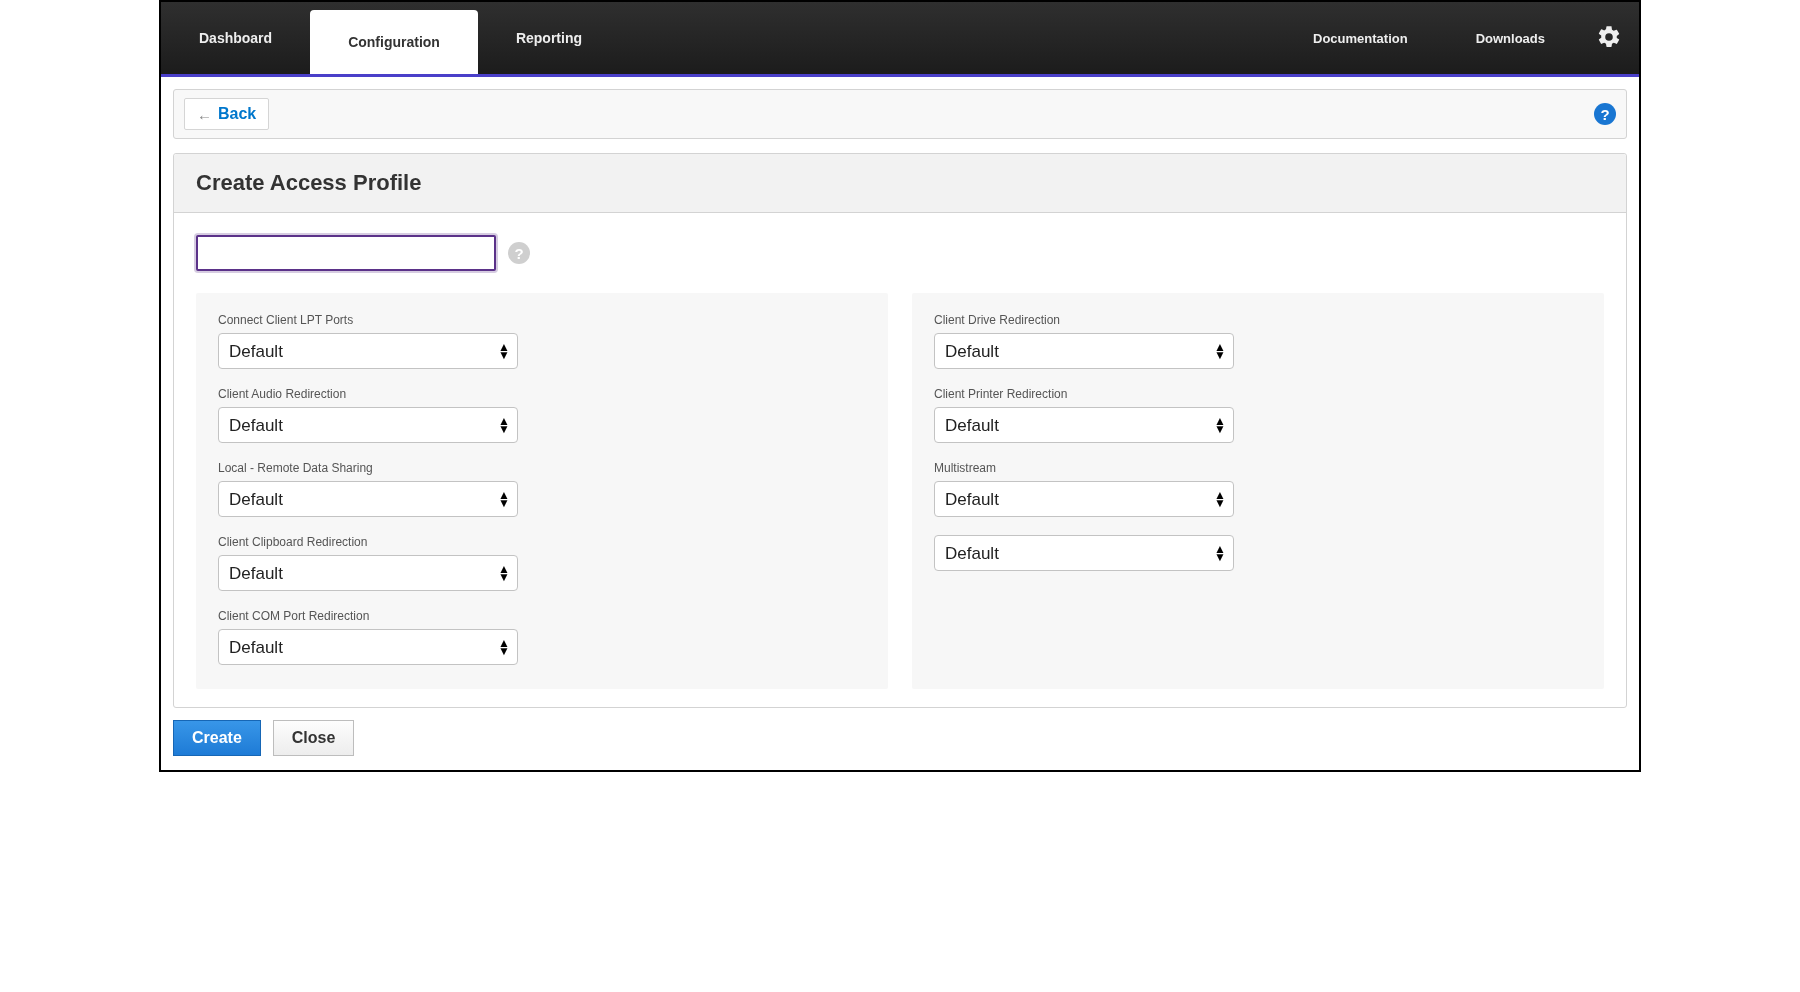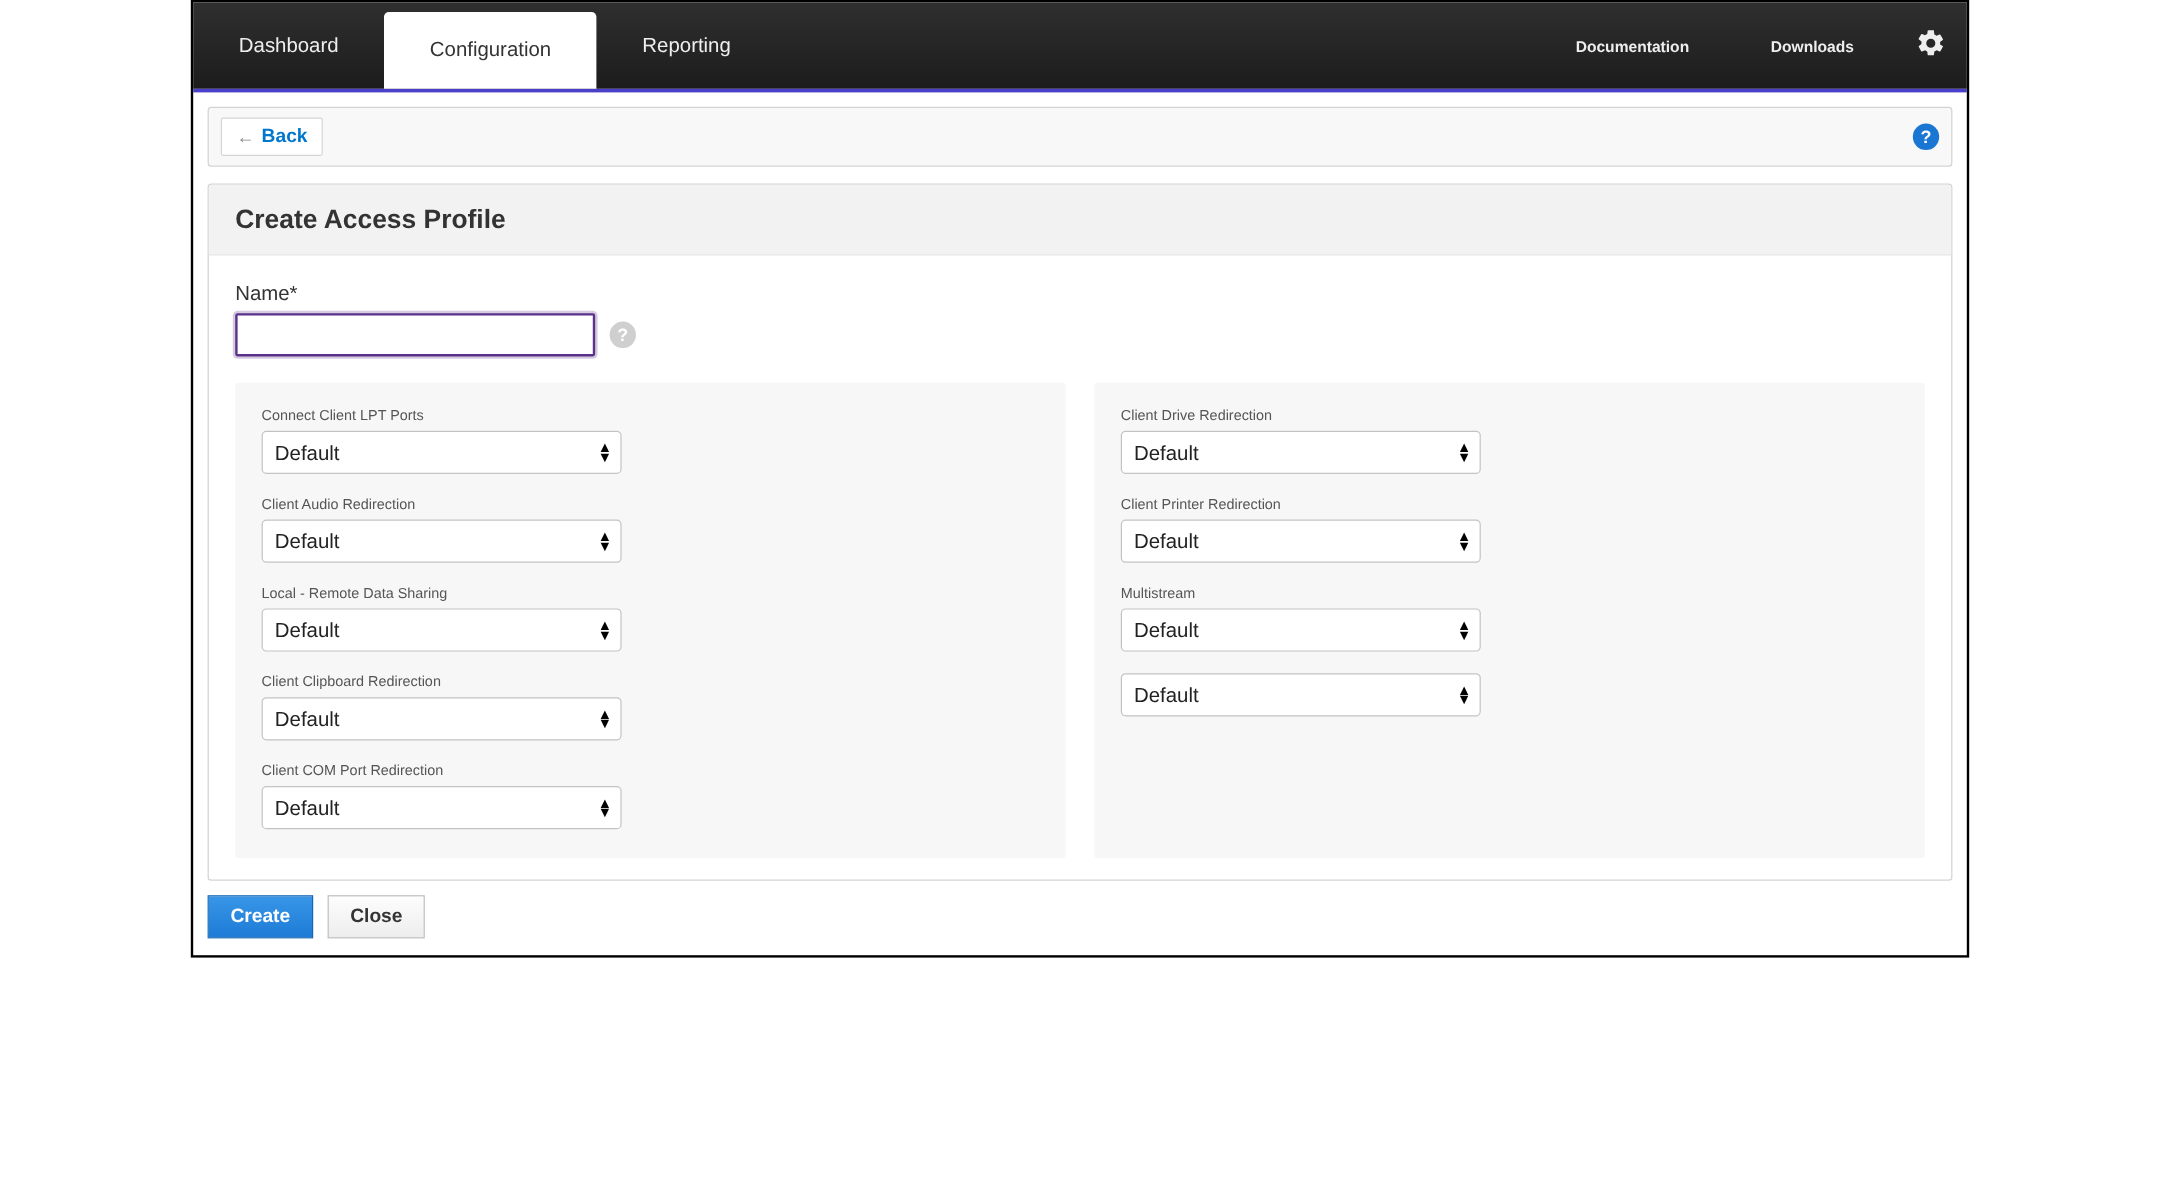--- a/index.html
+++ b/index.html
@@ -37,22 +37,22 @@
     border-bottom:3px solid var(--dark-bar-border);
     display:flex;
     align-items:stretch;
     height:72px;
     color:#fff;
   }
   .topbar .tab{
     display:flex;
     align-items:center;
     padding:0 38px;
-    font-weight:400;
-    font-size:17px;
+    font-weight:700;
+    font-size:14px;
     cursor:pointer;
     color:#eee;
   }
   .topbar .tab.active{
     background:#fff;
     color:#333;
     border-top-left-radius:4px;
     border-top-right-radius:4px;
     margin-top:8px;
   }
@@ -192,21 +192,20 @@
       <span class="arrow">←</span>
       <span>Back</span>
     </div>
     <div class="help-dot">?</div>
   </div>
 
   <div class="panel">
     <div class="panel-header">Create Access Profile</div>
     <div class="panel-body">
 
-      <label class="name-label">Name*</label>
       <div class="name-row">
         <input class="name-input" type="text" value="" style="">
         <div class="hint-dot">?</div>
       </div>
 
       <div class="columns">
         <div class="col" id="col-left">
             <div class="field">
               <label class="field-label">Connect Client LPT Ports</label>
               <div class="select"><select><option>Default</option></select><div class="caret">

